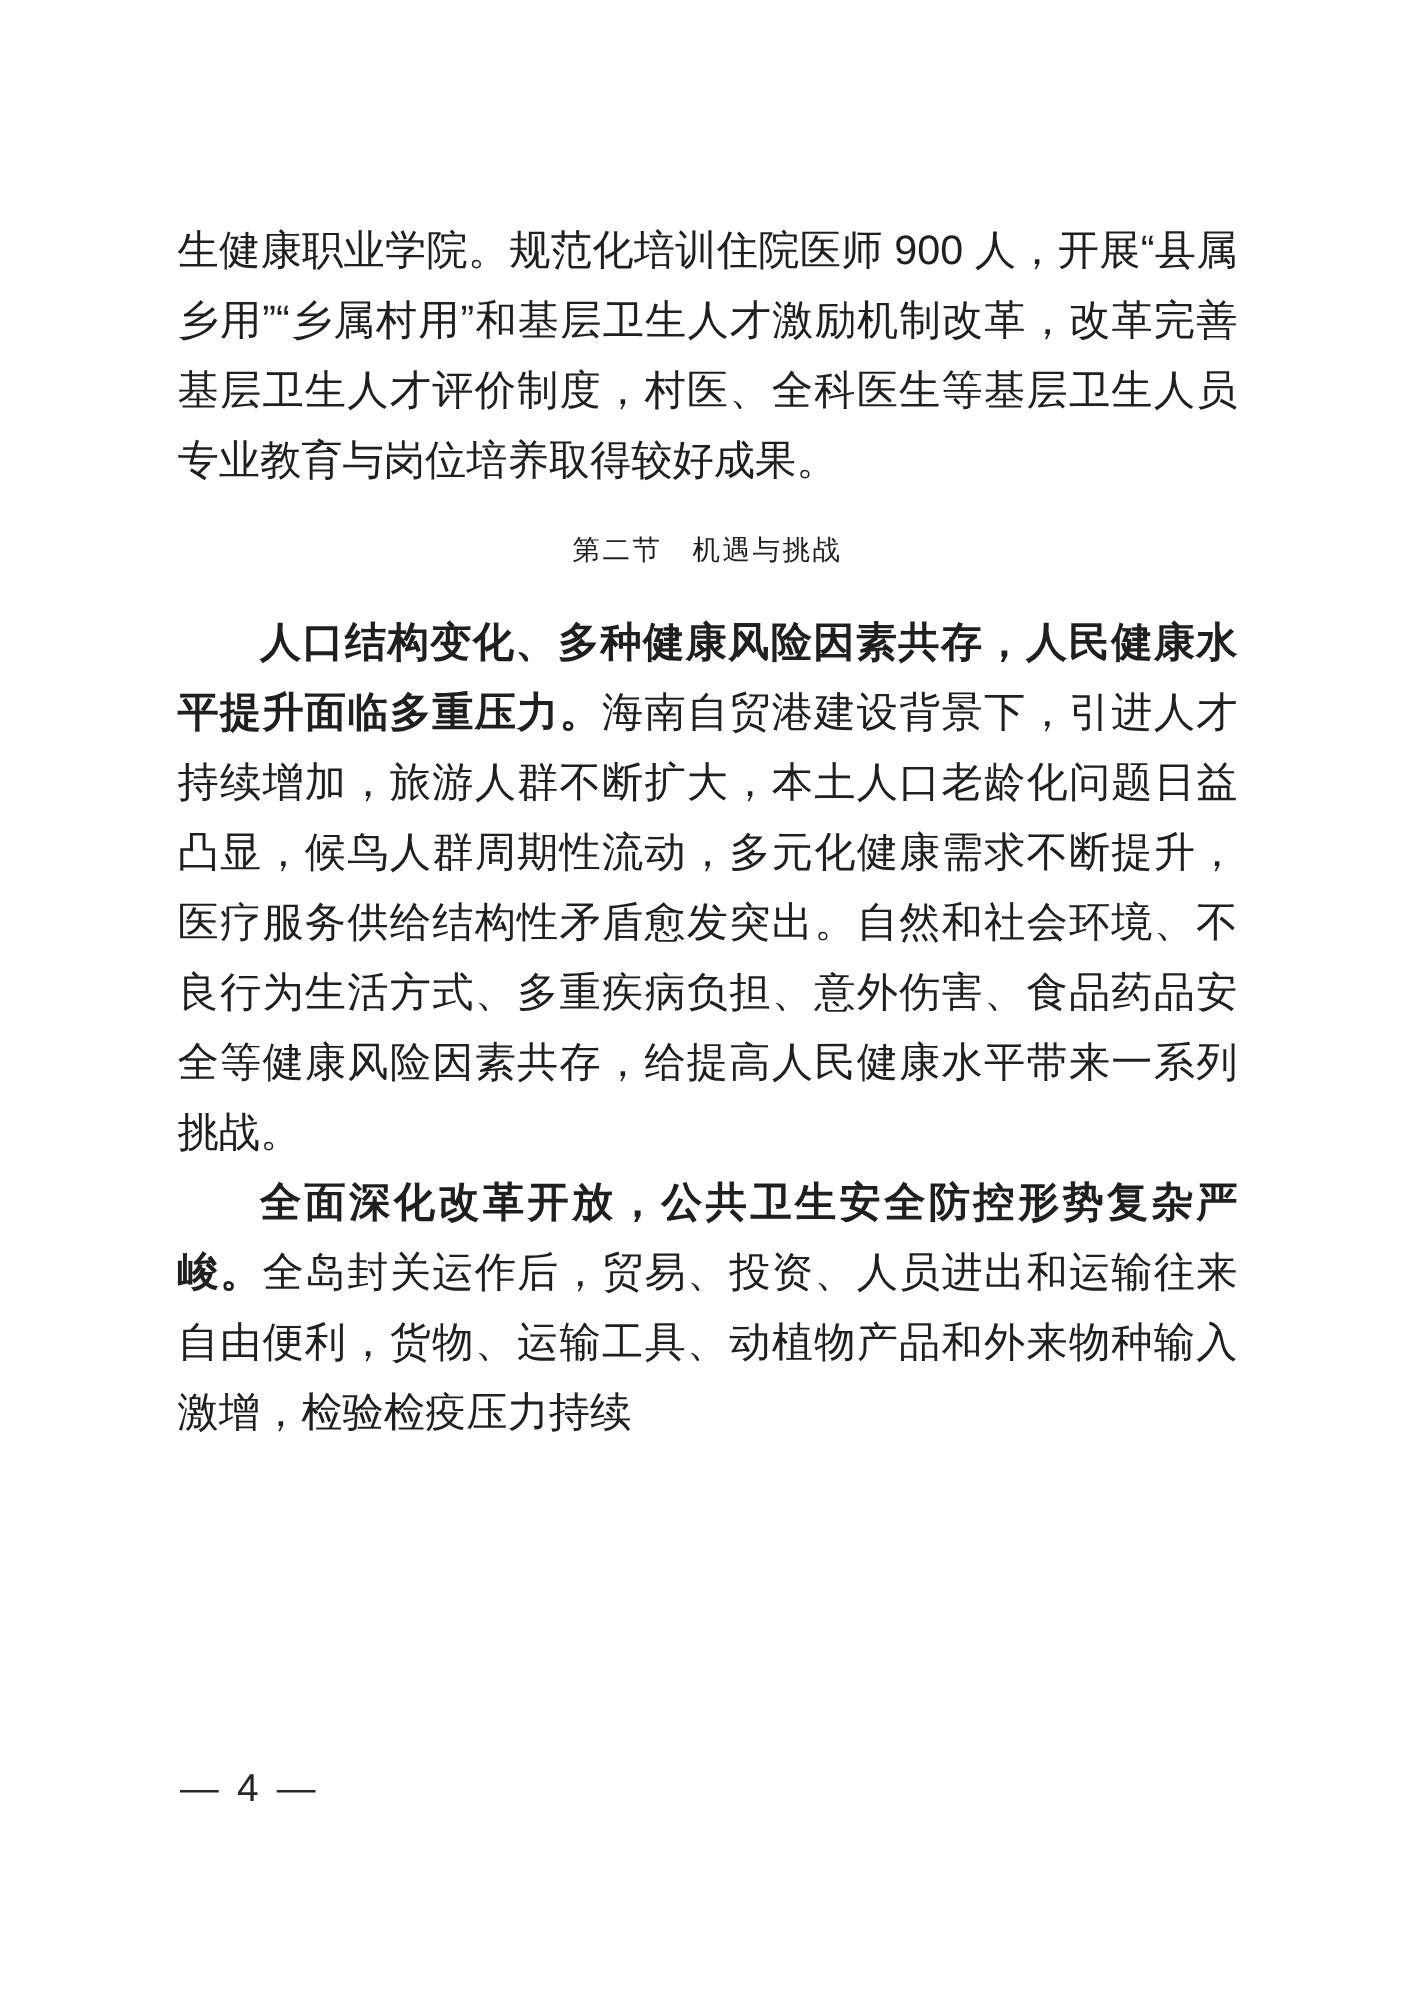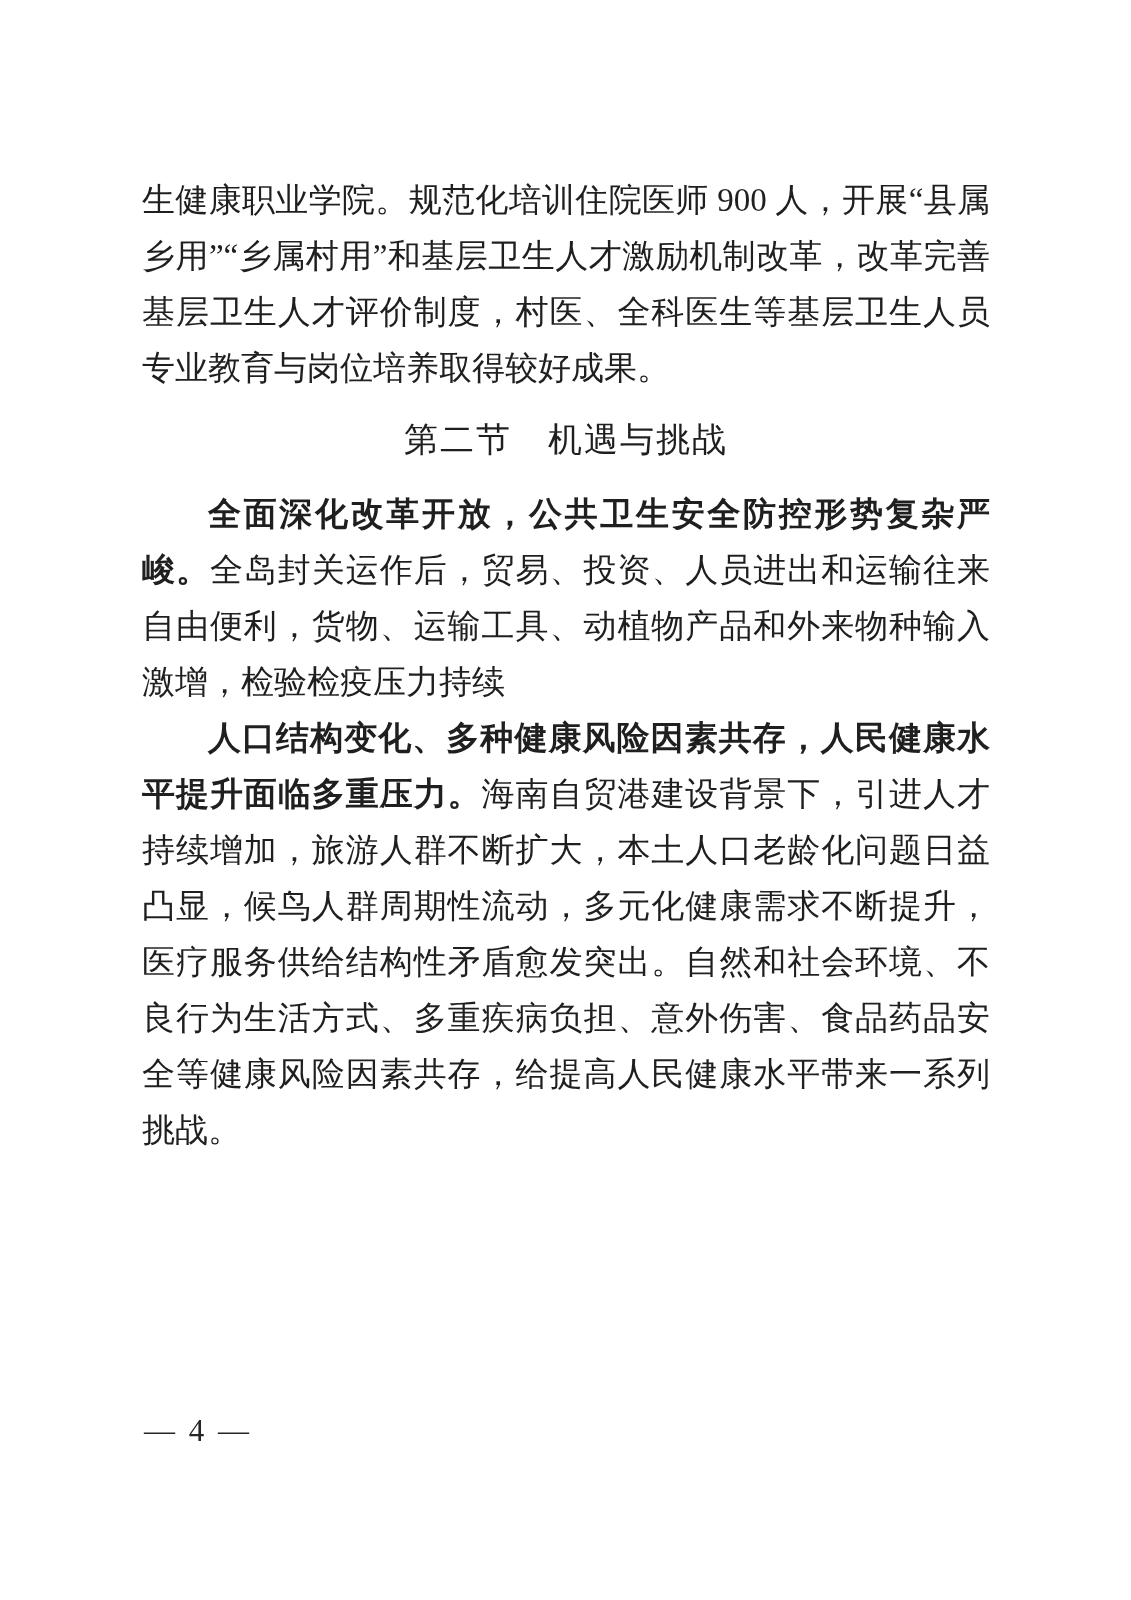--- a/index.html
+++ b/index.html
@@ -6,21 +6,21 @@
     margin: 0;
     padding: 0;
     background: #ffffff;
   }
   .doc-page {
     position: relative;
     width: 1131px;
     height: 1600px;
     background: #ffffff;
     overflow: hidden;
-    font-family: Liberation Serif, serif;
+    font-family: Liberation Sans, sans-serif;
   }
   .body-text {
     position: absolute;
     left: 142px;
     top: 172px;
     width: 848px;
     color: #1f1f1f;
     font-size: 33px;
     line-height: 56px;
     text-align: justify;
@@ -32,21 +32,21 @@
   }
   .para.flush {
     text-indent: 0;
   }
   .lead {
     font-weight: bold;
   }
   .section-heading {
     margin: 16px 0 18px 0;
     text-align: center;
-    font-size: 34px;
+    font-size: 22px;
     font-weight: normal;
     text-indent: 0;
     letter-spacing: 2px;
     line-height: 56px;
   }
   .page-number {
     position: absolute;
     left: 144px;
     top: 1408px;
     font-size: 31px;
@@ -59,20 +59,20 @@
 <body>
 
 <div class="doc-page">
   <div class="body-text">
 
     <p class="para flush"><span>生健康职业学院。规范化培训住院医师 900 人，开展“县属乡用”“乡属村用”和基层卫生人才激励机制改革，改革完善基层卫生人才评价制度，村医、全科医生等基层卫生人员专业教育与岗位培养取得较好成果。</span></p>
 
 
     <h2 class="section-heading">第二节　机遇与挑战</h2>
 
+    <p class="para"><span class="lead">人口结构变化、多种健康风险因素共存，人民健康水平提升面临多重压力。</span><span>海南自贸港建设背景下，引进人才持续增加，旅游人群不断扩大，本土人口老龄化问题日益凸显，候鸟人群周期性流动，多元化健康需求不断提升，医疗服务供给结构性矛盾愈发突出。自然和社会环境、不良行为生活方式、多重疾病负担、意外伤害、食品药品安全等健康风险因素共存，给提高人民健康水平带来一系列挑战。</span></p>
+
     <p class="para"><span class="lead">全面深化改革开放，公共卫生安全防控形势复杂严峻。</span><span>全岛封关运作后，贸易、投资、人员进出和运输往来自由便利，货物、运输工具、动植物产品和外来物种输入激增，检验检疫压力持续</span></p>
-
-    <p class="para"><span class="lead">人口结构变化、多种健康风险因素共存，人民健康水平提升面临多重压力。</span><span>海南自贸港建设背景下，引进人才持续增加，旅游人群不断扩大，本土人口老龄化问题日益凸显，候鸟人群周期性流动，多元化健康需求不断提升，医疗服务供给结构性矛盾愈发突出。自然和社会环境、不良行为生活方式、多重疾病负担、意外伤害、食品药品安全等健康风险因素共存，给提高人民健康水平带来一系列挑战。</span></p>
 
   </div>
 
   <div class="page-number">— 4 —</div>
 </div>
 
 </body></html>

